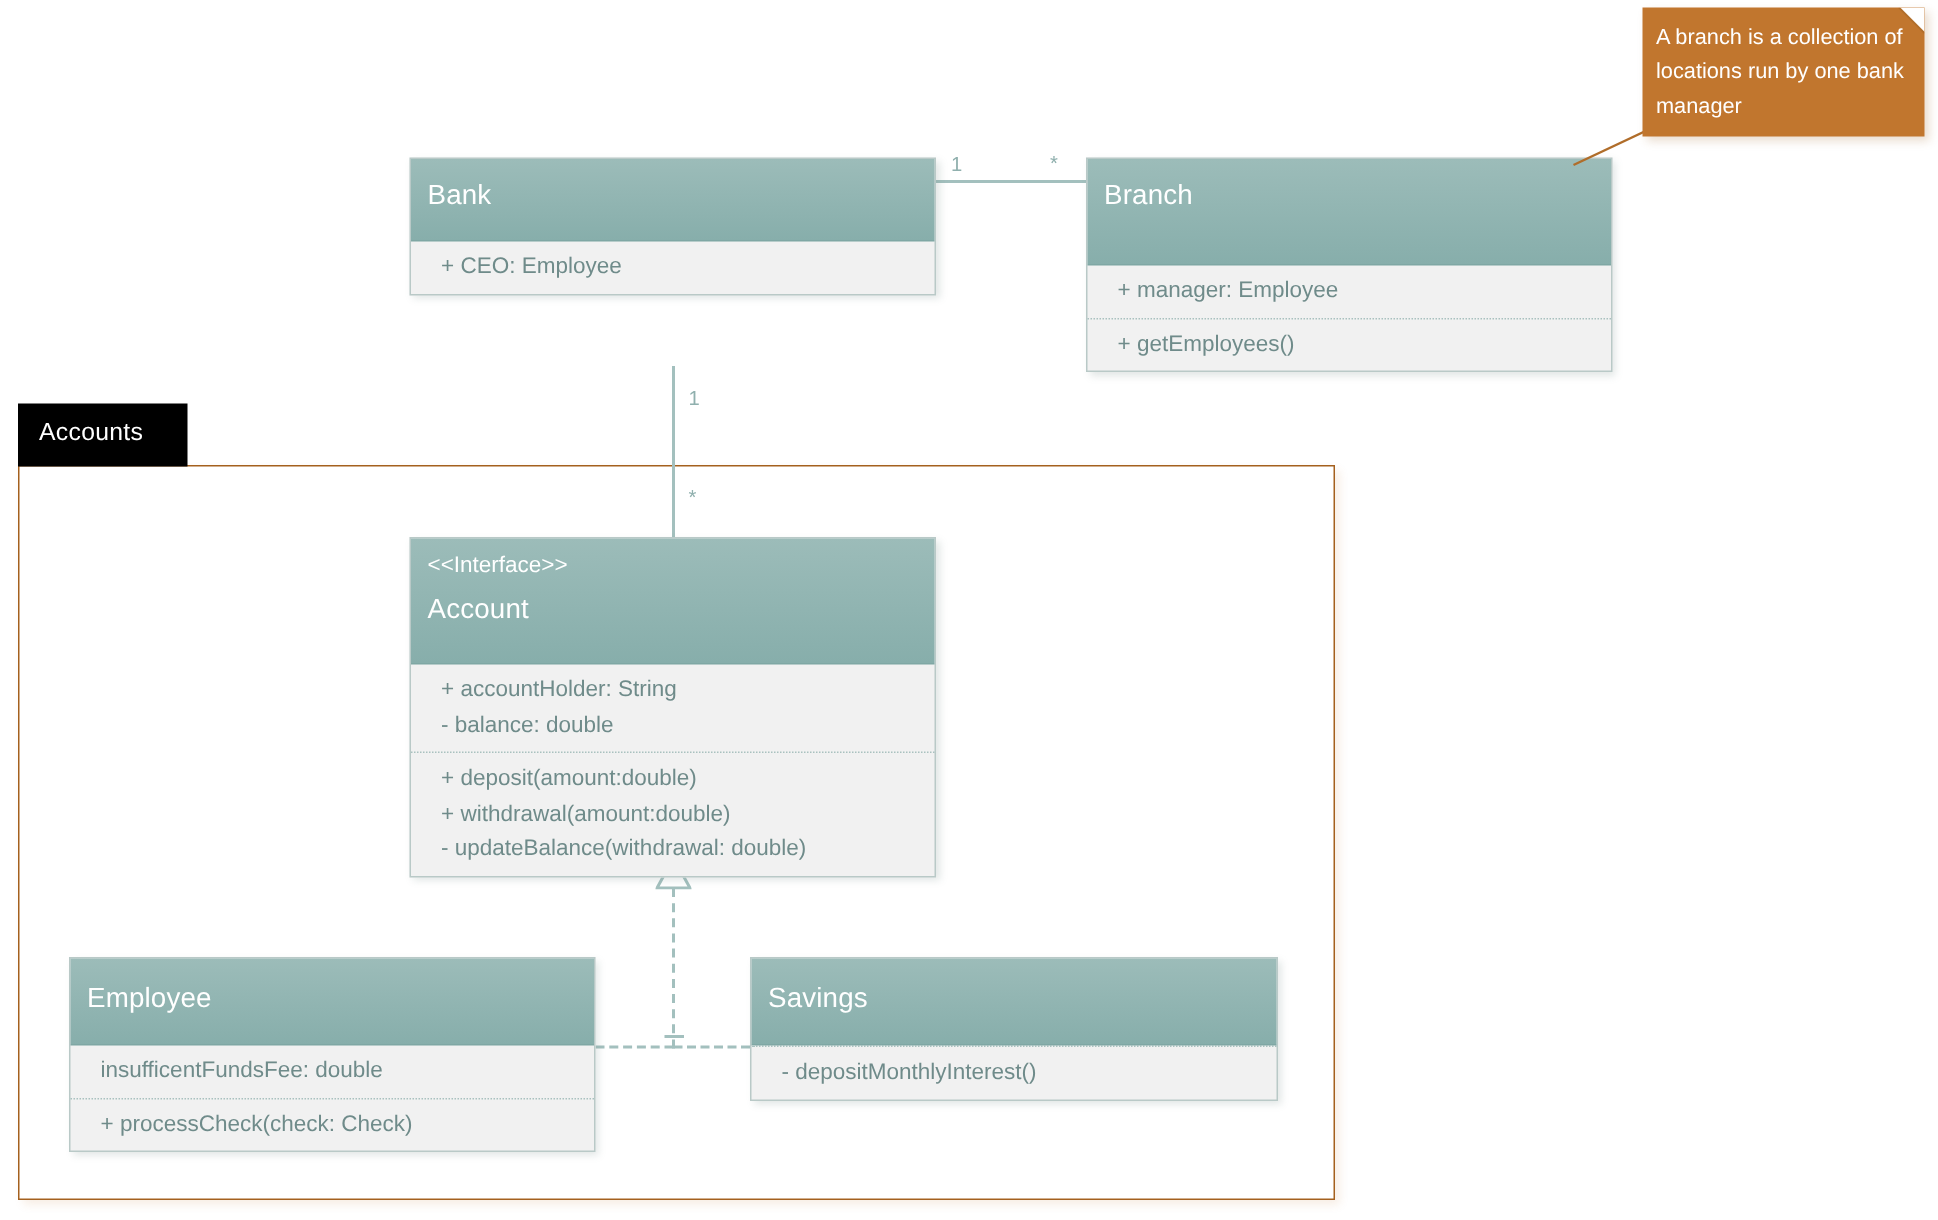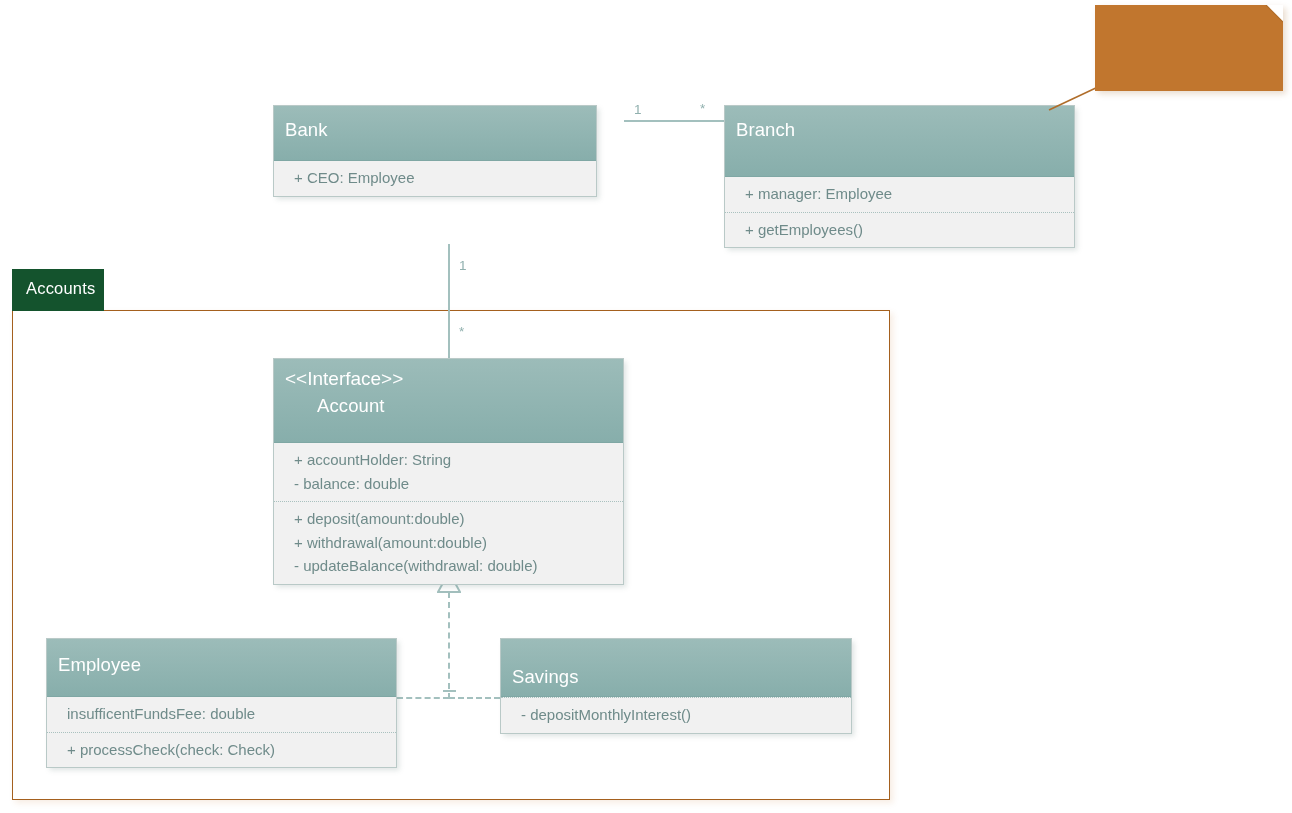--- a/index.html
+++ b/index.html
@@ -25,23 +25,23 @@
     height: 490px;
     border: 1.6px solid #a4601e;
     background: #ffffff;
     box-sizing: border-box;
     box-shadow: 3px 3px 6px rgba(193,118,46,0.13);
   }
   .package-tab {
     position: absolute;
     left: 12px;
     top: 269px;
-    width: 92px;
+    width: 113px;
     height: 42px;
-    background: #14532d;
+    background: #000000;
     box-sizing: border-box;
   }
   .package-tab .tab-label {
     position: absolute;
     left: 14px;
     top: 10px;
     color: #ffffff;
     font-size: 16.5px;
     letter-spacing: 0.2px;
   }
@@ -66,58 +66,58 @@
     color: #ffffff;
     font-size: 18.5px;
     letter-spacing: 0.1px;
     white-space: nowrap;
   }
   .uml-header .cls-stereo {
     position: absolute;
     left: 11px;
     top: 9px;
     color: #ffffff;
-    font-size: 19px;
+    font-size: 15px;
     white-space: nowrap;
   }
   .uml-section {
     padding: 5px 0 6px 0;
     box-sizing: border-box;
   }
   .uml-section.divider-top {
     border-top: 1.5px dotted #a9c1bf;
   }
   .uml-row {
     color: #6f8b8a;
     font-size: 15px;
     line-height: 23.5px;
     padding-left: 20px;
     white-space: nowrap;
   }
 
   
-  #bank-class   { left: 273px; top: 105px; width: 324px; }
+  #bank-class   { left: 273px; top: 105px; width: 351px; }
   #bank-class   .uml-header { height: 55px; }
   #bank-class   .cls-name   { top: 13px; }
 
   #branch-class { left: 724px; top: 105px; width: 351px; }
   #branch-class .uml-header { height: 71px; }
   #branch-class .cls-name   { top: 13px; }
 
   #account-class { left: 273px; top: 358px; width: 351px; }
   #account-class .uml-header { height: 84px; }
-  #account-class .cls-name   { top: 36px; margin-left: 32px; }
+  #account-class .cls-name   { top: 36px; }
 
   #checking-class { left: 46px; top: 638px; width: 351px; }
   #checking-class .uml-header { height: 58px; }
   #checking-class .cls-name   { top: 15px; }
 
   #savings-class { left: 500px; top: 638px; width: 352px; }
   #savings-class .uml-header { height: 58px; }
-  #savings-class .cls-name   { top: 15px; margin-top: 12px; }
+  #savings-class .cls-name   { top: 15px; }
 
   
   .conn {
     position: absolute;
     background: #a3c0be;
   }
   .conn-h { height: 2px; }
   .conn-v { width: 2px; }
 
   .mult-label {
@@ -290,19 +290,20 @@
   </div>
   <div class="uml-section divider-top">
     <div class="uml-row">- depositMonthlyInterest()</div>
   </div>
 </div>
 
 <svg id="note-leader">
   <line x1="53" y1="0" x2="2" y2="24" stroke="#b06d2a" stroke-width="1.6"></line>
 </svg>
 <div id="note-callout">
+  <span class="note-text">A branch is a collection of locations run by one bank manager</span>
   <div id="note-fold-edge">
     <div id="note-fold"></div>
     <svg width="24" height="24" style="position:absolute;left:0;top:0;">
       <line x1="7" y1="0" x2="24" y2="17" stroke="#b06d2a" stroke-width="1.2"></line>
     </svg>
   </div>
 </div>
 
 </body></html>

